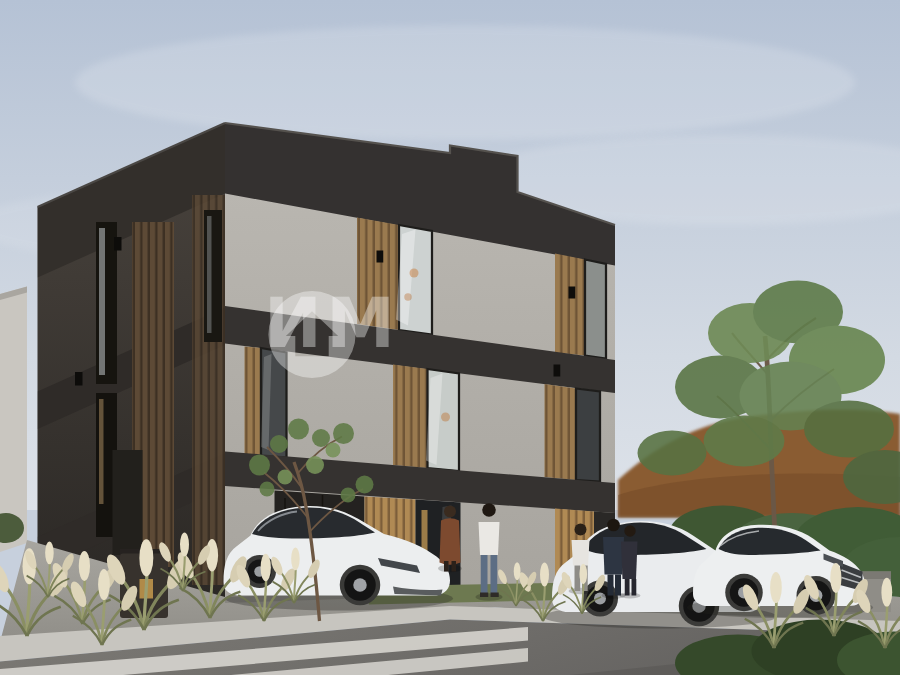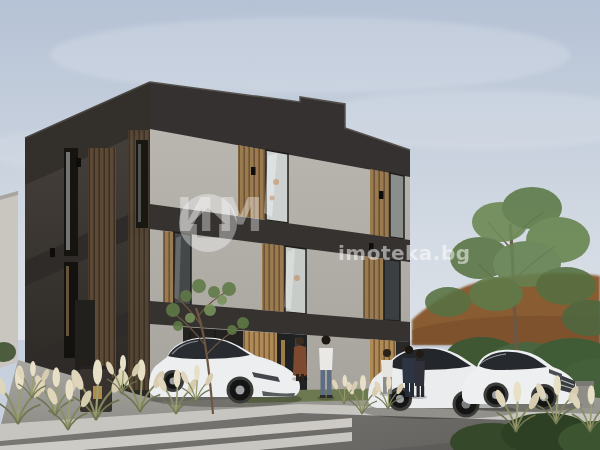--- a/index.html
+++ b/index.html
@@ -344,14 +344,13 @@
     <use href="#tuft" transform="translate(590,432) scale(1.2)"></use>
   </g>
 </svg>
 
 <div class="wm">
   <span>ИМ</span>
   <svg class="wm-logo" viewBox="0 0 64 64">
     <path fill="rgba(255,255,255,0.38)" fill-rule="evenodd" d="M32,2 A30,30 0 1,0 32,62 A30,30 0 1,0 32,2 Z M32,16 L50,33 L43.5,33 L43.5,47 L20.5,47 L20.5,33 L14,33 Z"></path>
   </svg>
 </div>
-<div class="wm-url">imoteka.bg</div>
 </div>
 
 </body></html>

